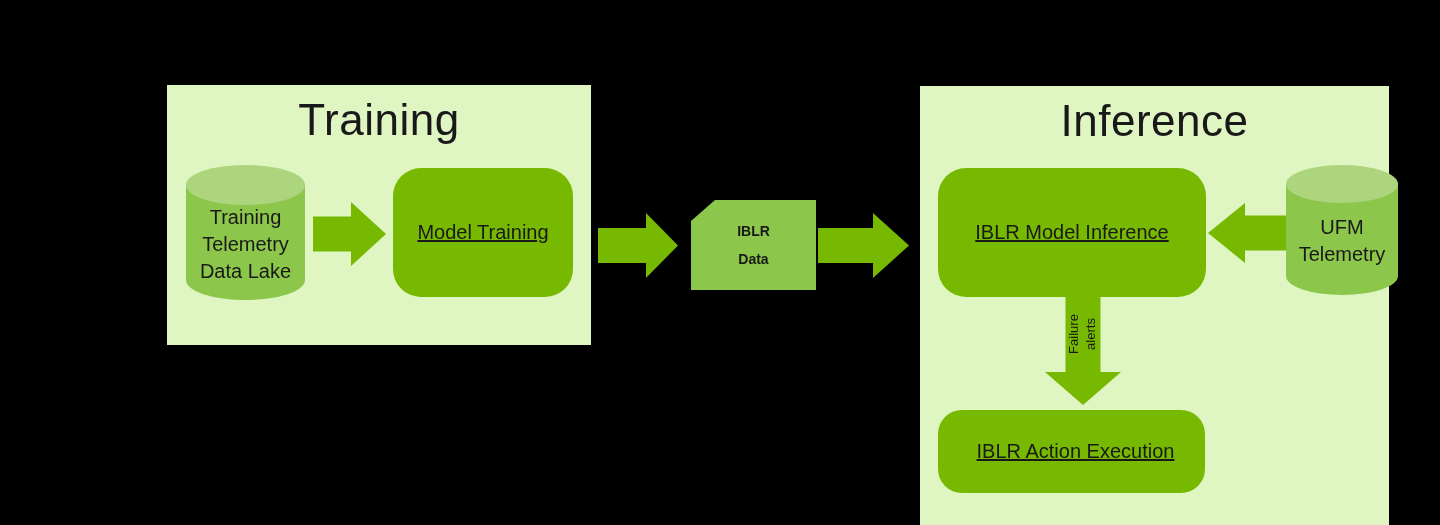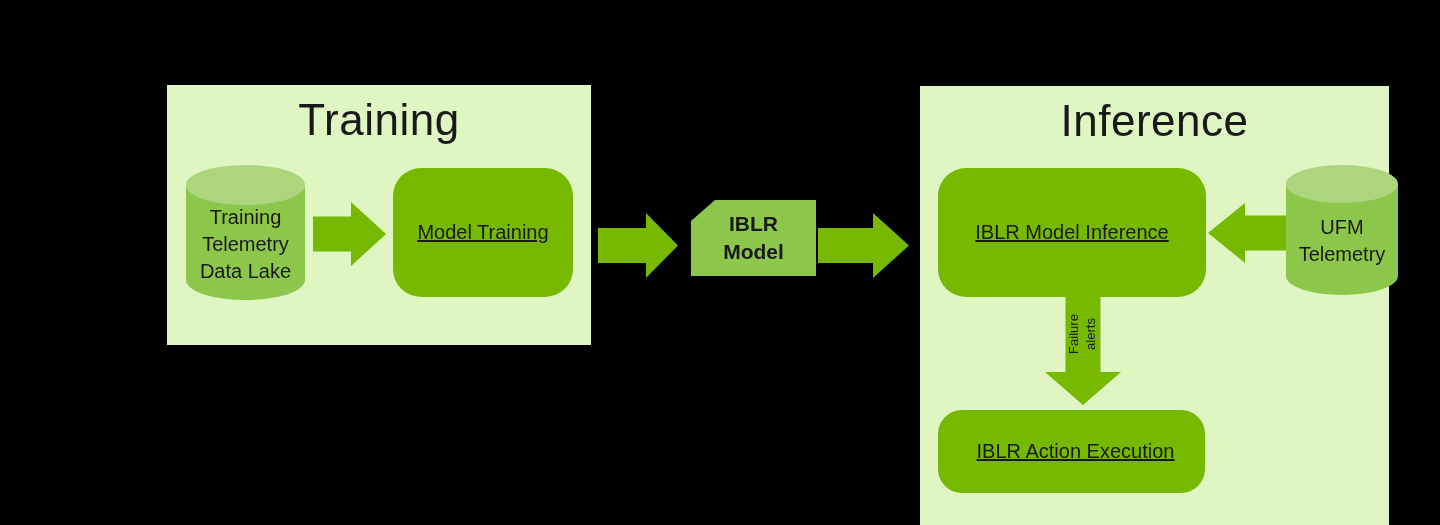--- a/index.html
+++ b/index.html
@@ -23,25 +23,25 @@
   svg{display:block;}
   .cyl-body{fill:var(--shape-green);}
   .cyl-top{fill:var(--cylinder-top-green);}
   .arrow-fill{fill:var(--box-green);}
   .cyl-text{position:absolute;left:0;right:0;display:flex;flex-direction:column;
     align-items:center;justify-content:center;font-size:20px;line-height:27px;
     text-align:center;color:var(--text-dark);}
   .green-box{position:absolute;background:var(--box-green);display:flex;
     align-items:center;justify-content:center;text-align:center;
     font-size:20px;color:var(--text-dark);text-decoration:underline;}
-  .badge{position:absolute;left:663px;top:200px;width:125px;height:76px;
+  .badge{position:absolute;left:663px;top:200px;width:125px;height:90px;
     background:var(--shape-green);
     clip-path:polygon(24px 0,100% 0,100% 100%,0 100%,0 21px);
     display:flex;flex-direction:column;align-items:center;justify-content:center;
-    font-size:21px;line-height:28px;font-weight:bold;color:var(--text-dark);text-align:center;}
+    font-size:14px;line-height:28px;font-weight:bold;color:var(--text-dark);text-align:center;}
   .rot-label{position:absolute;left:162px;top:248px;transform:translate(-50%,-50%) rotate(-90deg);
     font-size:13px;line-height:17px;text-align:center;color:var(--text-dark);white-space:nowrap;}
   .rot-label span{display:block;}
 </style>
 </head>
 <body>
 
 <div class="canvas">
 
   <div class="panel panel-training">
@@ -67,21 +67,21 @@
       <span>Model Training</span>
     </div>
   </div>
 
   <svg class="abs" style="left:570px;top:213px;" width="80" height="65" viewBox="0 0 80 65">
     <polygon class="arrow-fill" points="0,15 48,15 48,0 80,32.5 48,65 48,50 0,50"></polygon>
   </svg>
 
   <div class="badge">
     <span>IBLR</span>
-    <span>Model</span>
+    <span>Data</span>
   </div>
 
   <svg class="abs" style="left:790px;top:213px;" width="91" height="65" viewBox="0 0 91 65">
     <polygon class="arrow-fill" points="0,15 55,15 55,0 91,32.5 55,65 55,50 0,50"></polygon>
   </svg>
 
   <div class="panel panel-inference">
     <div class="panel-title">Inference</div>
 
     <div class="green-box" style="left:18px;top:82px;width:268px;height:129px;border-radius:28px;text-align:right;">

